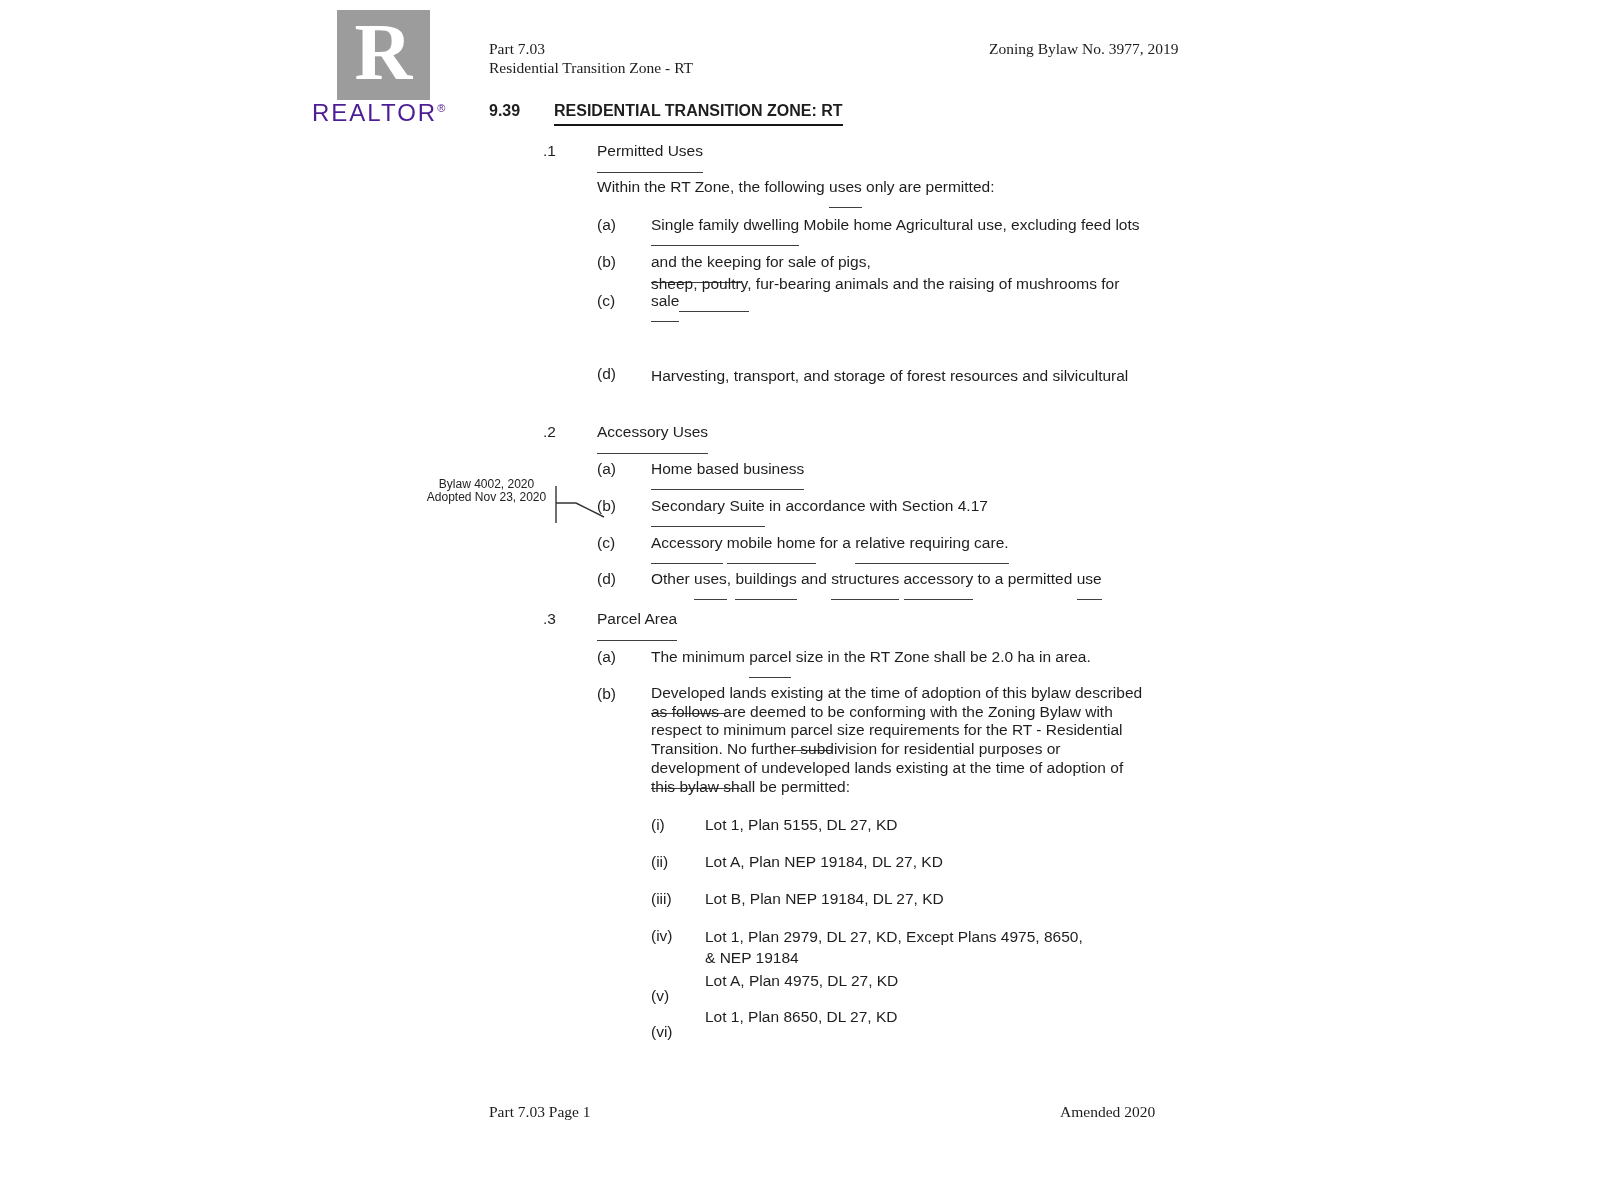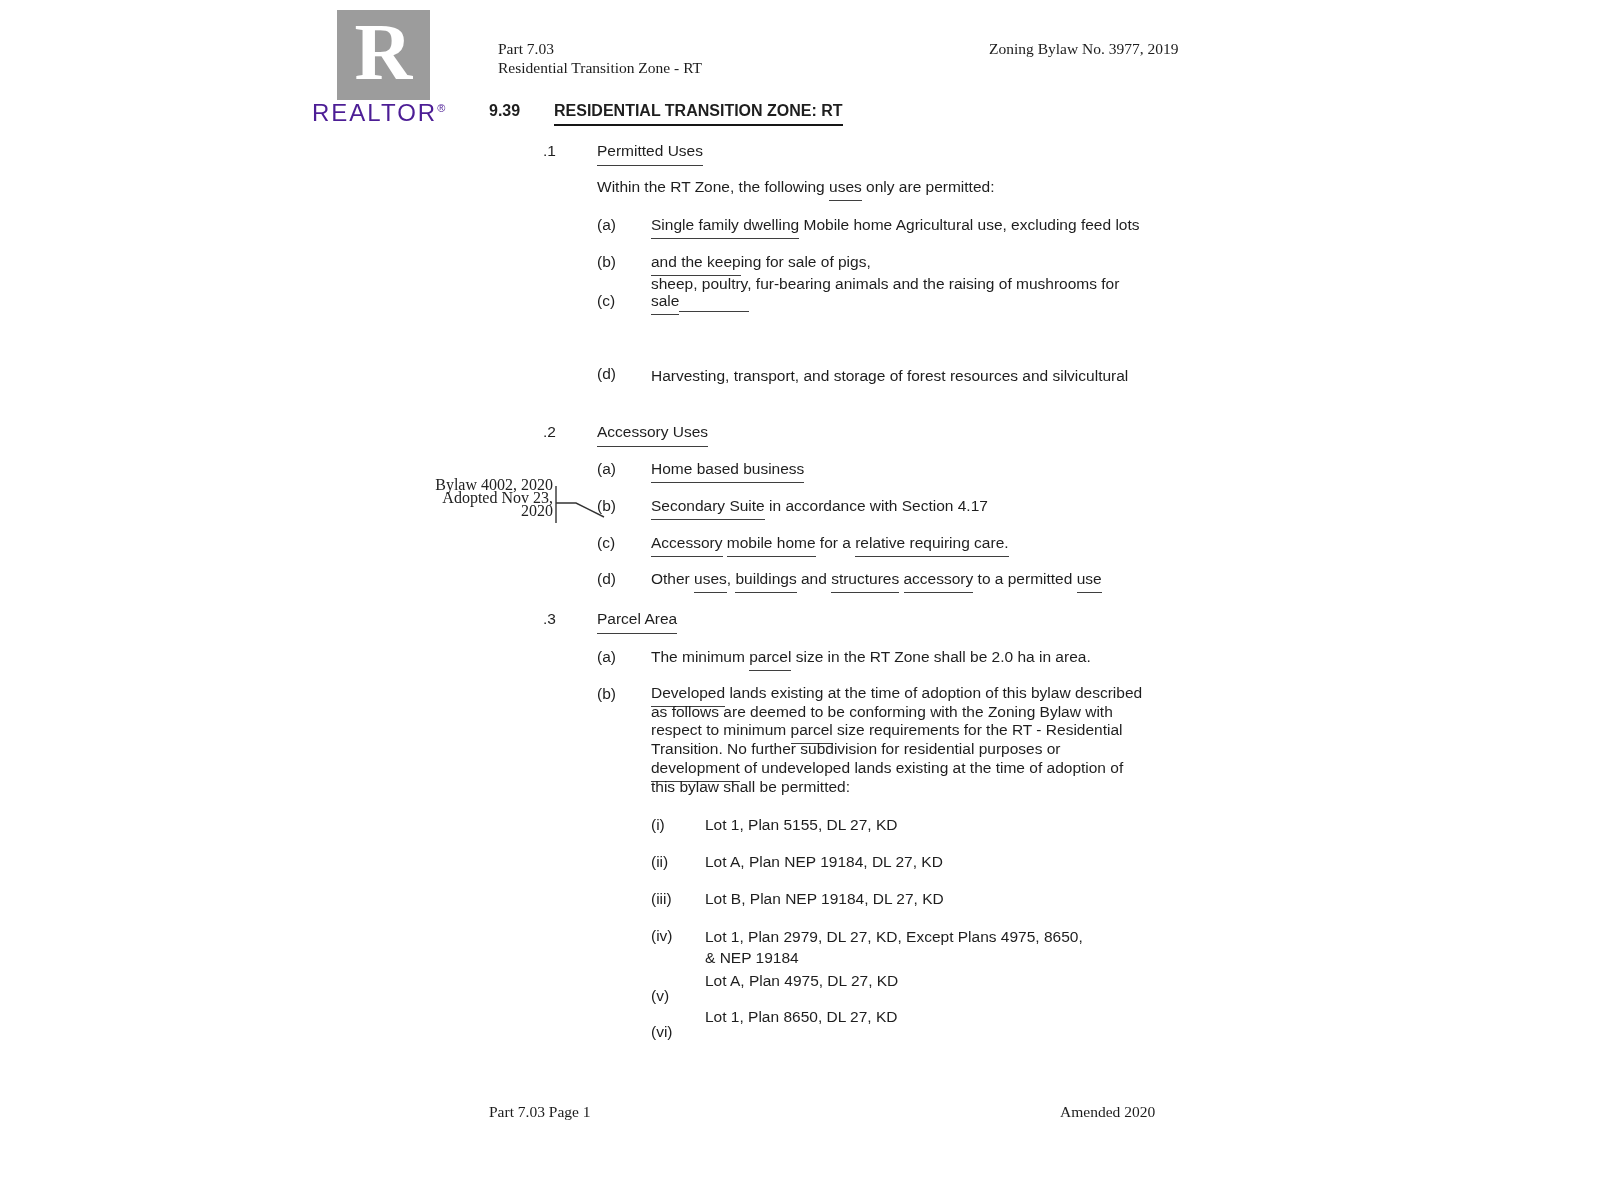--- a/index.html
+++ b/index.html
@@ -9,21 +9,21 @@
   .logo-box{position:absolute;left:337px;top:10px;width:93px;height:90px;background:#9c9c9c;
             display:flex;align-items:center;justify-content:center;}
   .logo-r{font-family:"Liberation Serif",serif;font-weight:700;font-size:80px;color:#ffffff;
           line-height:1;margin-top:-6px;}
   .logo-word{position:absolute;left:312px;top:99px;font-family:"Liberation Sans",sans-serif;
              font-size:24px;color:#4c1d95;letter-spacing:2px;}
   .logo-word sup{font-size:11px;}
 
   
   .serif{font-family:"Liberation Serif",serif;font-size:15.5px;color:#1c1c1c;line-height:18.5px;}
-  .hdr-left{position:absolute;left:489px;top:40px;margin-left:9px;}
+  .hdr-left{position:absolute;left:489px;top:40px;}
   .hdr-right{position:absolute;left:989px;top:40px;}
   .ftr-left{position:absolute;left:489px;top:1103px;}
   .ftr-right{position:absolute;left:1060px;top:1103px;}
 
   
   .row{position:absolute;left:489px;font-family:"Liberation Sans",sans-serif;
        font-size:15.5px;color:#1e1e1e;line-height:19px;}
   .titlenum{position:absolute;left:0;font-weight:700;font-size:16px;white-space:nowrap;}
   .titletext{position:absolute;left:65px;font-weight:700;font-size:16px;white-space:nowrap;
              border-bottom:2.5px solid #161616;padding-bottom:3.5px;}
@@ -31,26 +31,26 @@
   .sectitle{position:absolute;left:108px;white-space:nowrap;}
   .lbl{position:absolute;left:108px;white-space:nowrap;}
   .txt{position:absolute;left:162px;white-space:nowrap;}
   .lbl2{position:absolute;left:162px;white-space:nowrap;}
   .txt2{position:absolute;left:216px;white-space:nowrap;}
   .two-line{line-height:24px;}
   .two-line-tight{line-height:21px;}
   .parablock{line-height:18.7px;}
 
   
-  .u, .txt .u, .sectitle.u{border-bottom:1.5px solid #3f3f3f;padding-bottom:5px;}
+  .u, .txt .u, .sectitle.u{border-bottom:1.5px solid #3f3f3f;padding-bottom:12px;}
   .upad{display:inline-block;height:0;vertical-align:-6px;}
 
   
-  .margin-note{position:absolute;left:420px;top:478px;width:133px;text-align:right;
-               font-family:Liberation Serif, serif;font-size:16px;line-height:13px;color:#222222;}
+  .margin-note{position:absolute;left:420px;top:478px;width:133px;text-align:center;
+               font-family:Liberation Sans, sans-serif;font-size:12px;line-height:13px;color:#222222;}
   .note-connector{position:absolute;left:540px;top:478px;}
   .note-connector line,.note-connector polyline{stroke:#333333;stroke-width:1.4;fill:none;}
 </style>
 </head>
 <body>
 
 <div id="page">
 
   <div class="logo-box">
     <span class="logo-r">R</span>

